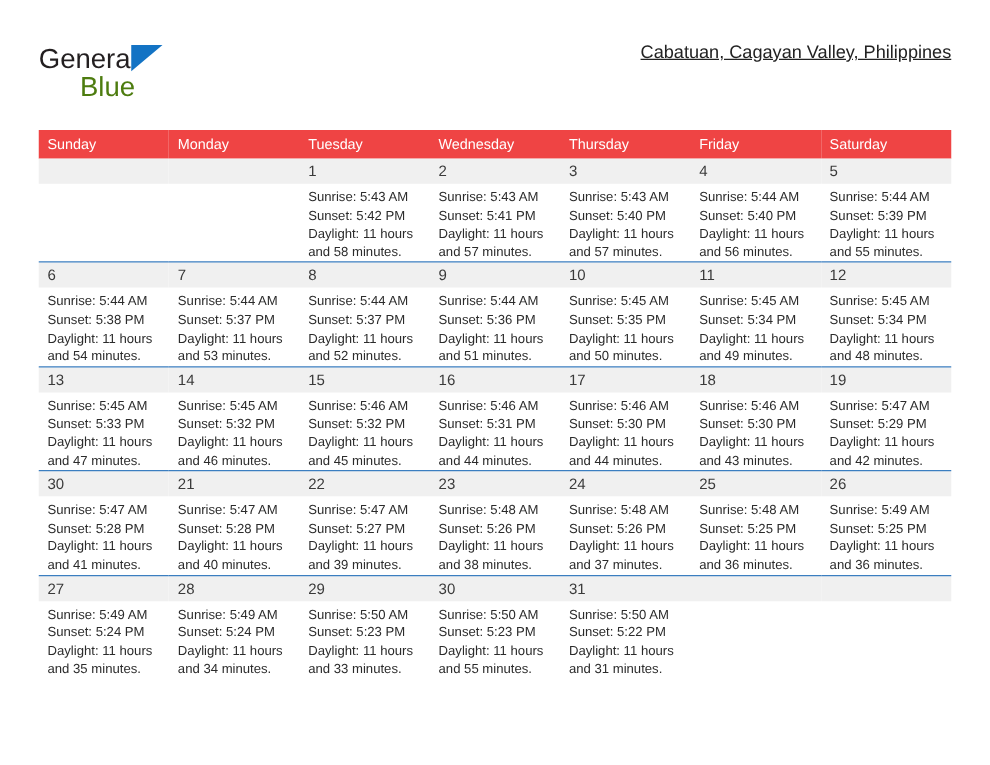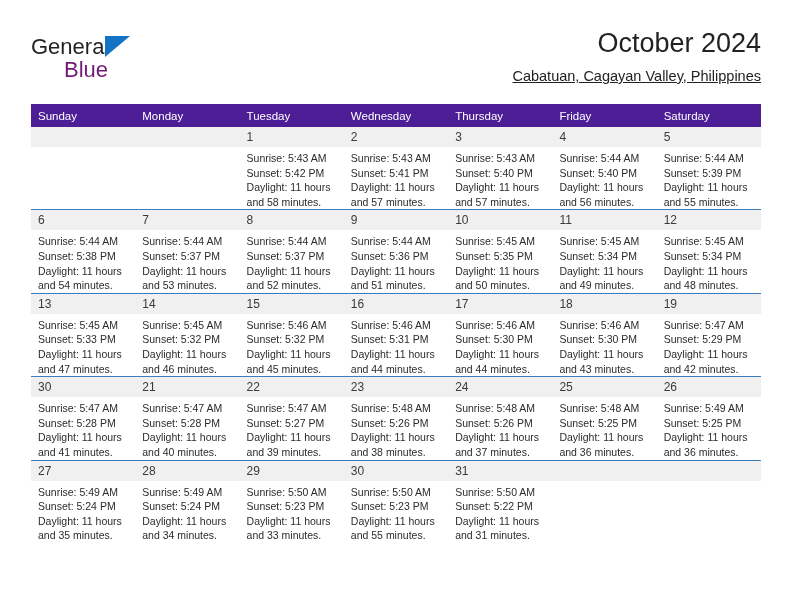--- a/index.html
+++ b/index.html
@@ -52,21 +52,21 @@
     width: 0;
     height: 0;
     border-top: 21px solid #1373c4;
     border-right: 25px solid transparent;
   }
   .logo-blue {
     position: absolute;
     left: 33px;
     top: 23px;
     font-size: 22px;
-    color: #701a75;
+    color: #4d7c0f;
     font-family: "Liberation Sans", sans-serif;
   }
   .title-block {
     position: absolute;
     right: 0;
     top: 0;
     text-align: right;
   }
   .cal-title {
     font-size: 27px;
@@ -86,21 +86,21 @@
   
   .calendar {
     position: absolute;
     left: 31px;
     top: 104px;
     width: 730px;
     border-collapse: collapse;
     table-layout: fixed;
   }
   .calendar th {
-    background: #4c1d95;
+    background: #ef4444;
     color: #ffffff;
     font-size: 11.5px;
     font-weight: normal;
     text-align: left;
     padding: 5px 0 5px 7px;
     height: 13px;
     border: none;
   }
   .calendar td {
     width: 104.3px;
@@ -144,21 +144,20 @@
 
   <div class="header">
 
     <div class="logo">
       <span class="logo-general">General</span>
       <span class="logo-tri"></span>
       <span class="logo-blue">Blue</span>
     </div>
 
     <div class="title-block">
-      <div class="cal-title">October 2024</div>
       <div class="cal-subtitle">Cabatuan, Cagayan Valley, Philippines</div>
     </div>
 
   </div>
 
   <table class="calendar">
     <thead>
       <tr>
         <th>Sunday</th>
         <th>Monday</th>

